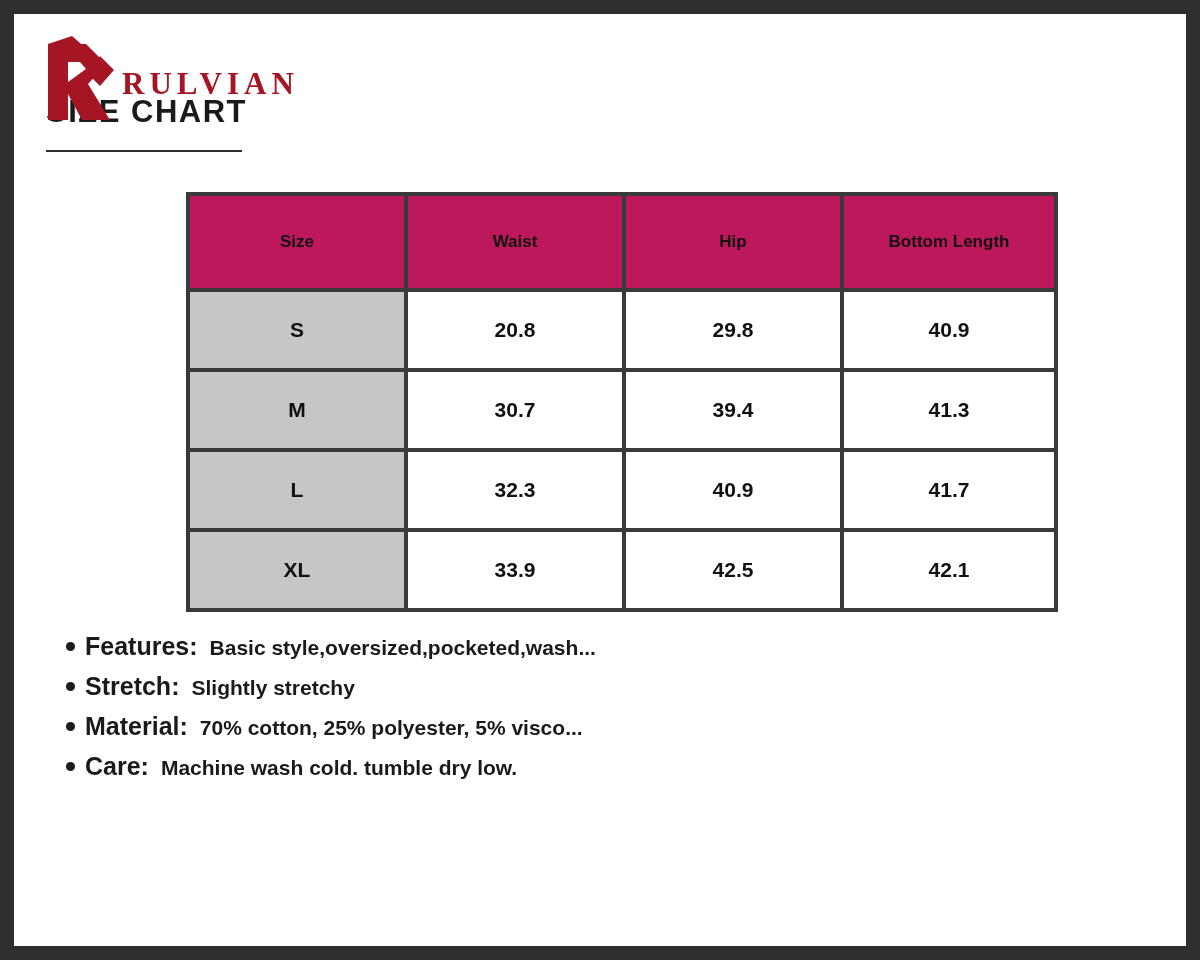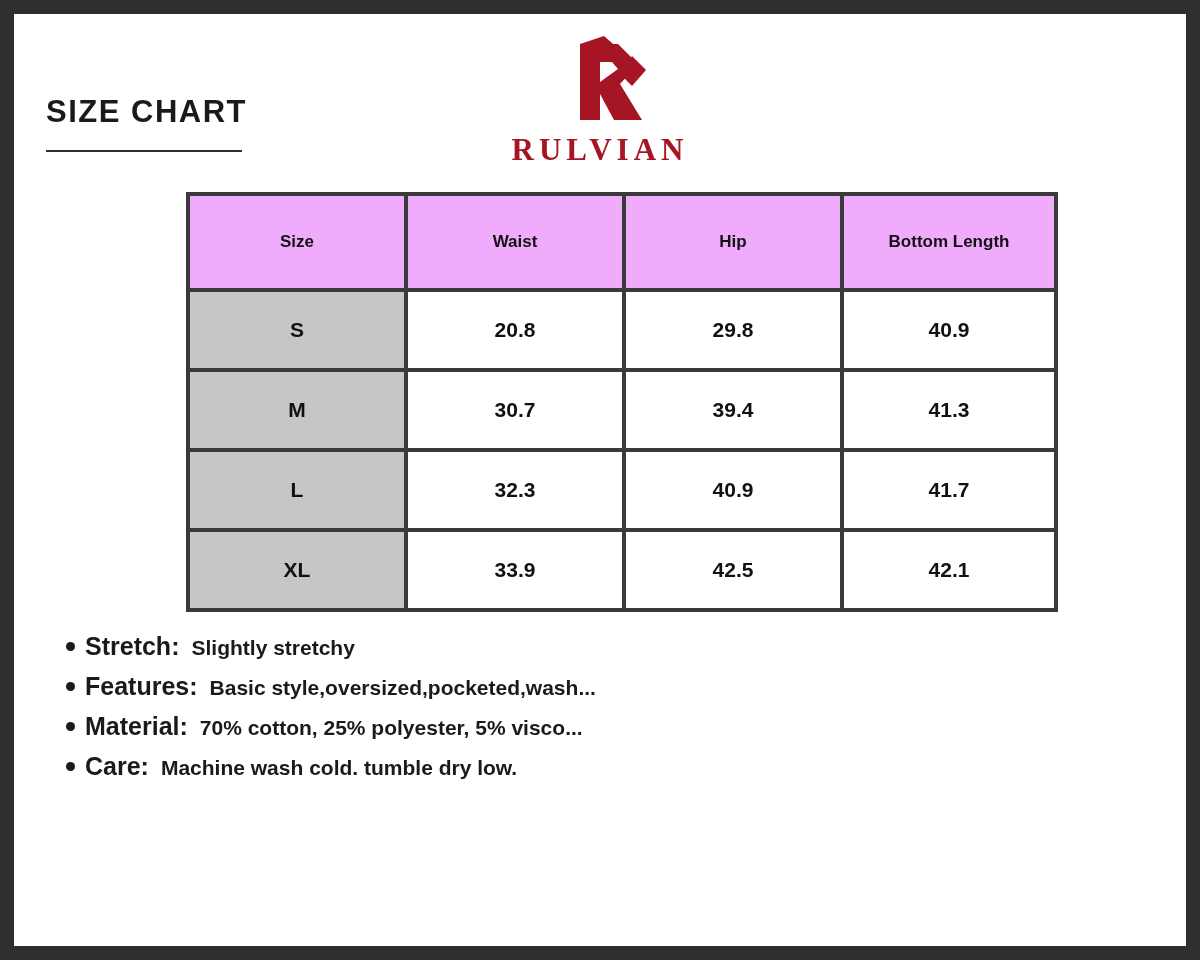--- a/index.html
+++ b/index.html
@@ -50,21 +50,21 @@
     height: 2px;
     background: #2f2f2f;
   }
 
   .brand {
     position: absolute;
     left: 0;
     right: 0;
     top: 22px;
     display: flex;
-    flex-direction: column;
+    flex-direction: row;
     align-items: center;
   }
   .brand-mark {
     width: 108px;
     height: 92px;
     display: block;
   }
   .brand-name {
     margin-top: 4px;
     font-family: "Liberation Serif", serif;
@@ -91,21 +91,21 @@
   }
   table.size-table th,
   table.size-table td {
     border: 0;
     text-align: center;
     vertical-align: middle;
     font-weight: bold;
     color: #111111;
   }
   table.size-table th {
-    background: #f0abfc;
+    background: #be185d;
     height: 90px;
     font-size: 17px;
   }
   table.size-table td.size-cell {
     background: #c6c6c6;
     font-size: 21px;
     height: 74px;
   }
   table.size-table td.val-cell {
     background: #ffffff;
@@ -215,30 +215,30 @@
             <td class="val-cell">42.5</td>
             <td class="val-cell">42.1</td>
           </tr>
         </tbody>
       </table>
     </div>
 
     <div class="notes">
       <div class="note-row">
         <span class="bullet"></span>
+        <span class="note-label">Features:</span>
+        <span class="note-value">Basic style,oversized,pocketed,wash...</span>
+      </div>
+      <div class="note-row">
+        <span class="bullet"></span>
         <span class="note-label">Stretch:</span>
         <span class="note-value">Slightly stretchy</span>
       </div>
       <div class="note-row">
         <span class="bullet"></span>
-        <span class="note-label">Features:</span>
-        <span class="note-value">Basic style,oversized,pocketed,wash...</span>
-      </div>
-      <div class="note-row">
-        <span class="bullet"></span>
         <span class="note-label">Material:</span>
         <span class="note-value">70% cotton, 25% polyester, 5% visco...</span>
       </div>
       <div class="note-row">
         <span class="bullet"></span>
         <span class="note-label">Care:</span>
         <span class="note-value">Machine wash cold. tumble dry low.</span>
       </div>
     </div>
 

